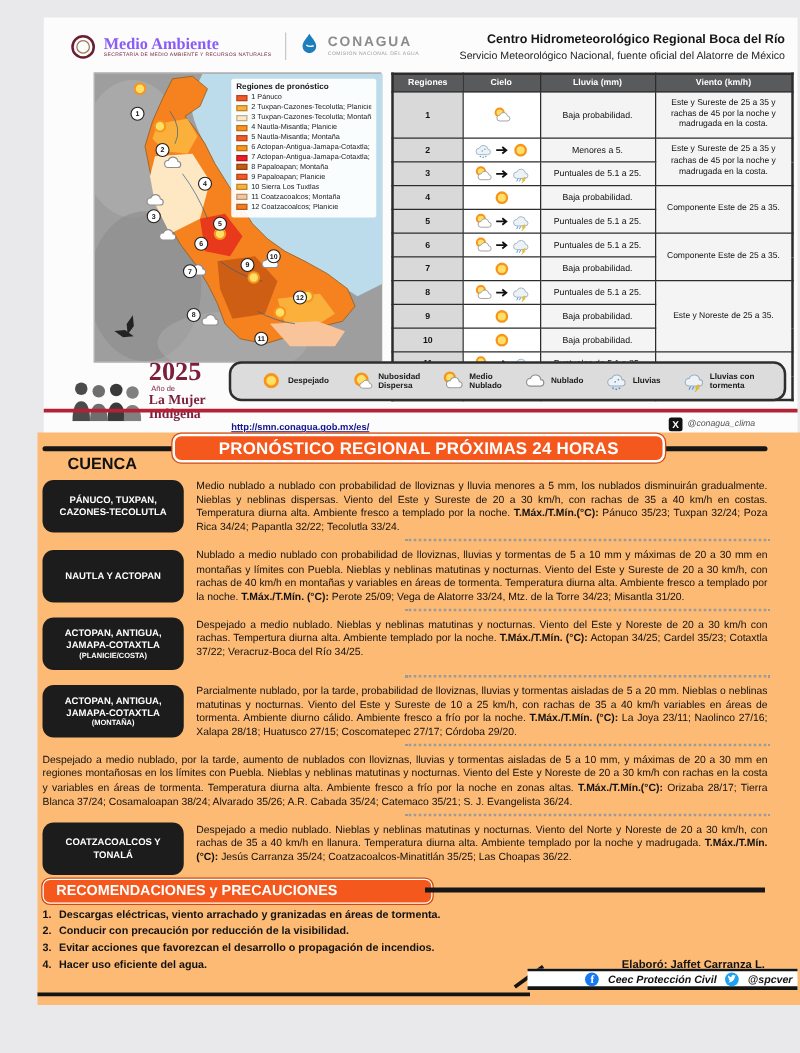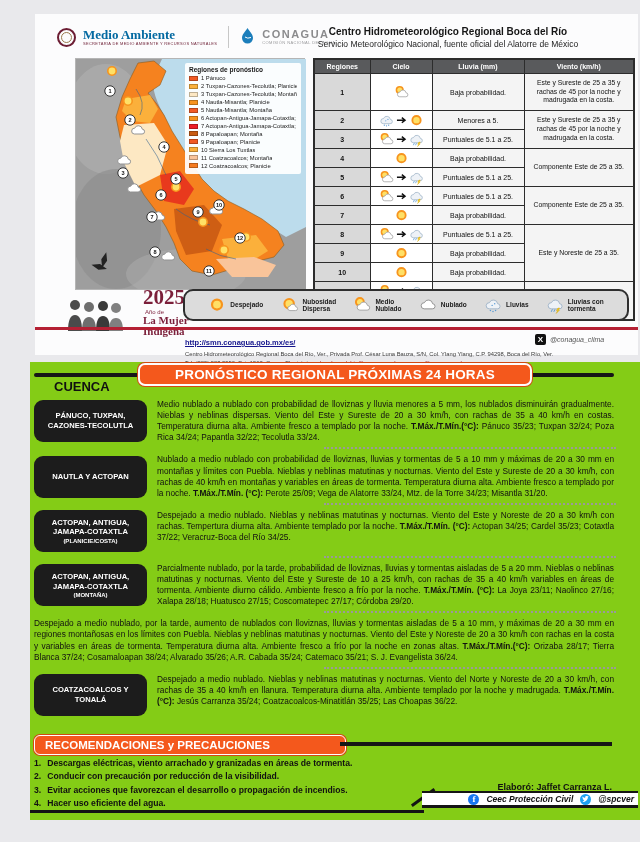--- a/index.html
+++ b/index.html
@@ -5,26 +5,26 @@
   *{margin:0;padding:0;box-sizing:border-box}
   html,body{width:640px;height:842px}
   body{background:#e9e9ec;font-family:"Liberation Sans",sans-serif;color:#111;position:relative;overflow:hidden}
   .page{position:absolute;inset:0}
 
   
   .top-card{position:absolute;left:35px;top:14px;width:603px;height:341px;background:#fcfcfd}
   .logos{position:absolute;left:22px;top:12px;display:flex;align-items:center;gap:7px}
   .seal{width:19px;height:19px;border-radius:50%;border:2px solid #6c1d33;position:relative;flex:none}
   .seal::after{content:"";position:absolute;inset:2px;border-radius:50%;border:1.5px solid #9a7b4f}
-  .ma-name{font-family:"Liberation Serif",serif;font-size:13px;font-weight:bold;color:#0369a1;line-height:1}
+  .ma-name{font-family:"Liberation Serif",serif;font-size:13px;font-weight:bold;color:#8b5cf6;line-height:1}
   .ma-sub{font-size:4px;color:#6c1d33;letter-spacing:.3px}
   .logo-divider{width:1px;height:22px;background:#c7c7c7;margin:0 4px}
   .conagua-name{font-size:11px;font-weight:bold;color:#8b8b8d;letter-spacing:1.5px;line-height:1}
   .conagua-sub{font-size:4px;color:#9a9a9c;letter-spacing:.4px}
-  .title-block{position:absolute;right:20px;top:12px;width:340px;text-align:center}
+  .title-block{position:absolute;right:10px;top:12px;width:340px;text-align:right}
   .doc-title{font-size:10px;font-weight:bold;color:#161616}
   .doc-subtitle{font-size:8.5px;color:#222;margin-top:2px}
 
   
   .map-wrap{position:absolute;left:40px;top:44px;width:230px;height:232px;border:1px solid #b5b5b5;background:#9e9e9e}
   .map-legend{position:absolute;left:109px;top:4px;width:116px;background:rgba(255,255,255,.93);padding:3px 4px;border-radius:2px}
   .map-legend-title{font-size:6.5px;font-weight:bold;margin-bottom:2px;color:#1a1a1a}
   .ml-item{display:flex;align-items:center;gap:3px;margin-bottom:1.6px}
   .ml-swatch{width:9px;height:5px;flex:none;border:.5px solid rgba(0,0,0,.25)}
   .ml-label{font-size:5.8px;color:#222;line-height:1.1;white-space:nowrap;overflow:hidden}
@@ -35,56 +35,56 @@
   .fc-table td{border:1px solid #2c2c2c;font-size:7px;text-align:center;vertical-align:middle;padding:1px 2px}
   .fc-table td.region{background:#d9d9d9;font-weight:bold}
   .fc-table td.cielo{background:#fff}
   .fc-table td.lluvia{background:#f4f4f4}
   .fc-table td.viento{background:#f4f4f4;font-size:6.8px;line-height:1.3;padding:1px 5px}
   .fc-table tbody tr{height:19px}
   .fc-table tbody tr.tall{height:37px}
   .cielo-box{display:flex;align-items:center;justify-content:center;gap:1px}
 
   
-  .year-logo{position:absolute;left:32px;top:274px;display:flex;align-items:center;gap:20px}
+  .year-logo{position:absolute;left:22px;top:274px;display:flex;align-items:flex-end;gap:6px}
   .y-col{line-height:1}
   .y-big{font-family:"Liberation Serif",serif;font-weight:bold;font-size:21px;color:#7b1f3a;line-height:.95}
   .y-s1{font-size:6px;color:#7b1f3a;margin:1px 0 0 2px}
   .y-s2{font-family:"Liberation Serif",serif;font-size:11px;font-weight:bold;color:#7b1f3a;line-height:1.02}
   .weather-legend{position:absolute;left:148px;top:275px;width:446px;height:32px;background:#dcdcdc;border:2px solid #2e2e2e;border-radius:10px;display:flex;align-items:center;justify-content:space-evenly;padding:0 6px}
   .wl-item{display:flex;align-items:center;gap:4px}
   .wl-label{font-size:6.5px;font-weight:bold;line-height:1.15;white-space:pre-line;color:#1a1a1a}
 
   .red-line{position:absolute;left:0;top:313px;width:100%;height:2.5px;background:#b52034}
 
   
   .links-center{position:absolute;left:150px;top:317px;width:390px;}
   .url-link{display:inline-block;font-size:7.5px;font-weight:bold;color:#14148c;text-decoration:underline}
   .contact{font-size:5.8px;color:#3a3a3a;line-height:1.5;margin-top:1px}
   .contact a{color:#a02128;text-decoration:underline}
   .x-handle{position:absolute;left:500px;top:320px;display:flex;align-items:center;gap:4px}
   .x-logo{width:11px;height:11px;background:#111;color:#fff;font-size:8px;font-weight:bold;display:flex;align-items:center;justify-content:center;border-radius:2px}
   .x-text{font-size:7px;font-style:italic;color:#555}
 
   
-  .bottom-card{position:absolute;left:30px;top:362px;width:610px;height:458px;background:#84cc16}
+  .bottom-card{position:absolute;left:30px;top:346px;width:610px;height:458px;background:#fdba74}
   .banner-line{position:absolute;left:4px;top:11px;width:580px;height:4px;background:#161616;border-radius:2px}
   .banner{position:absolute;left:108px;top:1px;width:394px;height:23px;background:#f4581c;border:2px solid #fdfdfd;border-radius:7px;box-shadow:0 0 0 1px #d24a12;display:flex;align-items:center;justify-content:center}
   .banner span{color:#fff;font-weight:bold;font-size:13.5px;letter-spacing:.2px}
   .cuenca-head{position:absolute;left:24px;top:17px;font-size:13px;font-weight:bold}
   .flow{position:absolute;left:4px;top:33px;width:582px}
   .cuenca-row{display:flex;gap:10px;padding:4px 0 3px}
   .cuenca-label{width:113px;background:#1c1c1c;border-radius:9px;color:#fff;display:flex;flex-direction:column;align-items:center;justify-content:center;text-align:center;padding:6px 6px;flex:none;align-self:center;min-height:42px}
   .cuenca-name{font-size:7.6px;font-weight:bold;line-height:1.3}
   .cuenca-sub{font-size:6px;font-weight:bold;margin-top:1px}
   .cuenca-text{flex:1;font-size:8.3px;line-height:1.34;text-align:justify;padding-right:2px}
   .cuenca-text b{font-weight:bold}
   .cuenca-sep{border-bottom:2px dotted #9a9a9a;margin:1px 0 1px 290px}
 
-  .reco-banner-row{position:relative;height:22px;margin-top:16px}
+  .reco-banner-row{position:relative;height:22px;margin-top:0}
   .reco-banner{position:absolute;left:0;top:0;width:312px;height:20px;background:#f4581c;border:1.5px solid #fff;box-shadow:0 0 0 1px #d24a12;border-radius:6px;display:flex;align-items:center;padding-left:10px}
   .reco-banner span{color:#fff;font-weight:bold;font-size:11.5px}
   .reco-black{position:absolute;left:306px;top:7px;width:272px;height:4px;background:#161616}
   .reco-list{list-style:none;margin-top:2px}
   .reco-item{font-size:8.6px;font-weight:bold;margin-bottom:3.5px;display:flex;gap:6px;max-width:340px;line-height:1.15}
   .elaboro{position:absolute;right:28px;top:420px;font-size:9px;font-weight:bold}
   .footer-bar{position:absolute;left:392px;top:429px;width:216px;height:17px;background:#fff;border-top:2.5px solid #141414;border-bottom:3px solid #141414;display:flex;align-items:center;justify-content:flex-end;gap:7px;padding-right:4px}
   .diag{position:absolute;left:379px;top:434px;width:28px;height:2.5px;background:#141414;transform:rotate(-36deg)}
   .footer-line{position:absolute;left:0;top:448px;width:394px;height:3px;background:#141414}
   .fb-icon{width:11px;height:11px;border-radius:50%;background:#1877F2;color:#fff;font-family:"Liberation Serif",serif;font-weight:bold;font-size:9px;display:flex;align-items:center;justify-content:center;flex:none}

